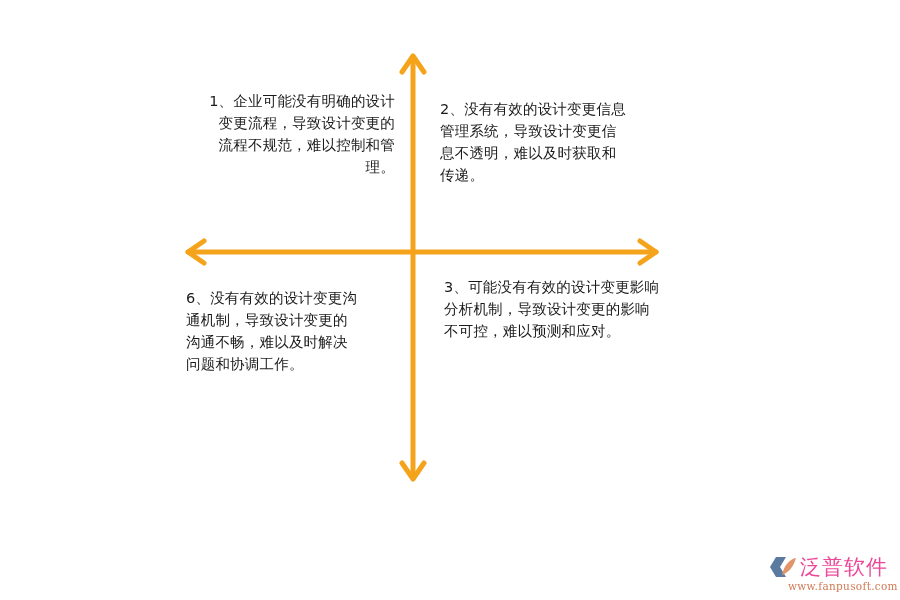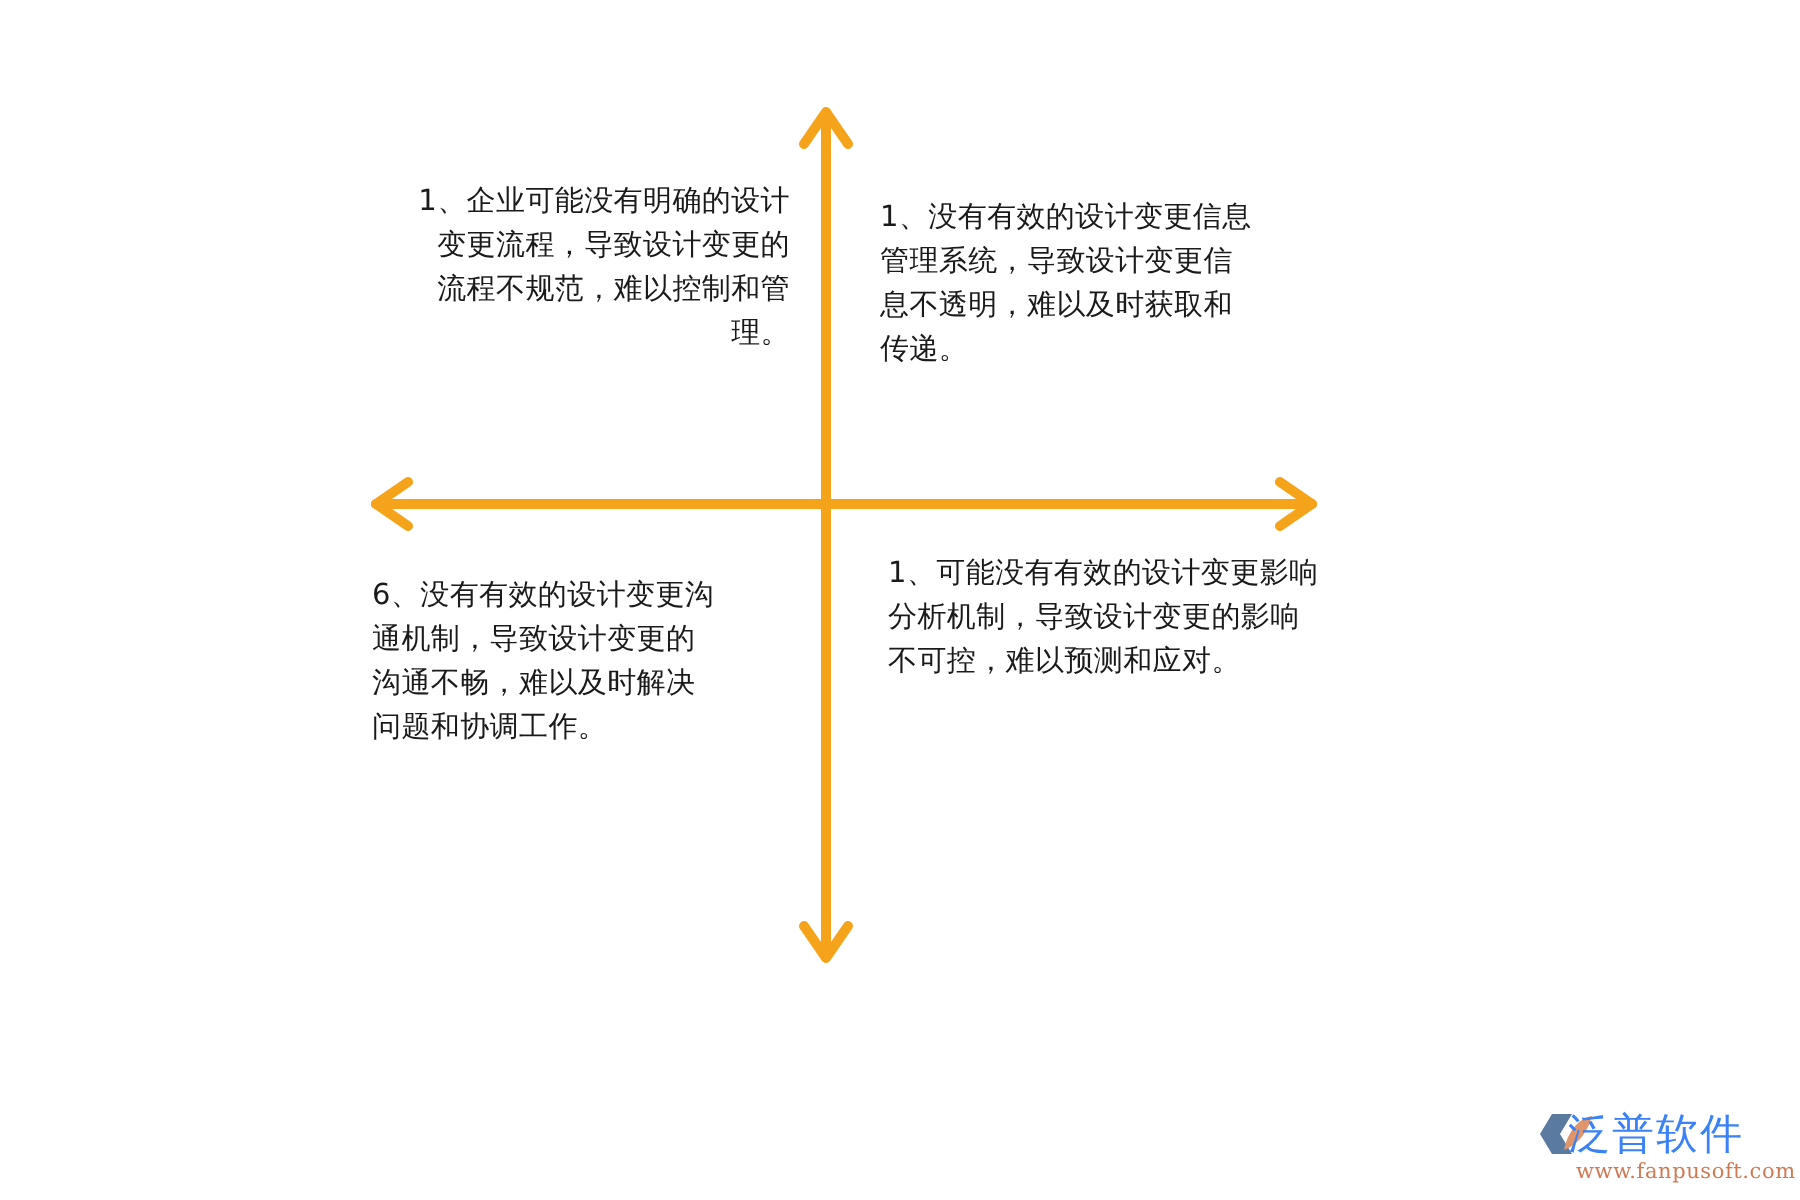--- a/index.html
+++ b/index.html
@@ -23,22 +23,22 @@
   #q2 { left: 440px; top: 98px; width: 215px; }
   #q3 { left: 186px; top: 287px; width: 215px; }
   #q4 { left: 444px; top: 276px; width: 250px; }
   .logo {
     position: absolute;
     left: 768px; top: 553px;
     width: 130px; height: 44px;
   }
   .logo-mark { position: absolute; left: 0; top: 2px; width: 30px; height: 24px; }
   .logo-name {
-    position: absolute; left: 16px; top: 0px;
-    font-size: 21px; color: #3b82f6; letter-spacing: 1px;
+    position: absolute; left: 32px; top: 0px;
+    font-size: 21px; color: #ec4899; letter-spacing: 1px;
     font-family: "DejaVu Sans", sans-serif;
   }
   .logo-url {
     position: absolute; left: 20px; top: 27px;
     font-size: 10.5px; color: #d07a55;
     font-family: "DejaVu Serif", serif;
     letter-spacing: 0.3px;
   }
 </style>
 </head>
@@ -54,29 +54,29 @@
     <line x1="188" y1="252" x2="656" y2="252"></line>
     <polyline points="204,241 188,252 204,263"></polyline>
     <polyline points="640,241 656,252 640,263"></polyline>
   </g>
 </svg>
 
 <div class="quad-text" id="q1">1、企业可能没有明确的设计
 变更流程，导致设计变更的
 流程不规范，难以控制和管
 理。</div>
-<div class="quad-text" id="q2">1、没有有效的设计变更信息
+<div class="quad-text" id="q2">2、没有有效的设计变更信息
 管理系统，导致设计变更信
 息不透明，难以及时获取和
 传递。</div>
 <div class="quad-text" id="q3">6、没有有效的设计变更沟
 通机制，导致设计变更的
 沟通不畅，难以及时解决
 问题和协调工作。</div>
-<div class="quad-text" id="q4">1、可能没有有效的设计变更影响
+<div class="quad-text" id="q4">3、可能没有有效的设计变更影响
 分析机制，导致设计变更的影响
 不可控，难以预测和应对。</div>
 
 <div class="logo">
   <svg class="logo-mark" viewBox="0 0 30 24" xmlns="http://www.w3.org/2000/svg">
     <path d="M8 2 L18 2 L12 12 L18 22 L8 22 L2 12 Z" fill="#5a7aa0"></path>
     <path d="M14 20 C16 10, 22 4, 28 3 C26 10, 22 17, 14 20 Z" fill="#e0956a"></path>
   </svg>
   <span class="logo-name">泛普软件</span>
   <span class="logo-url">www.fanpusoft.com</span>

